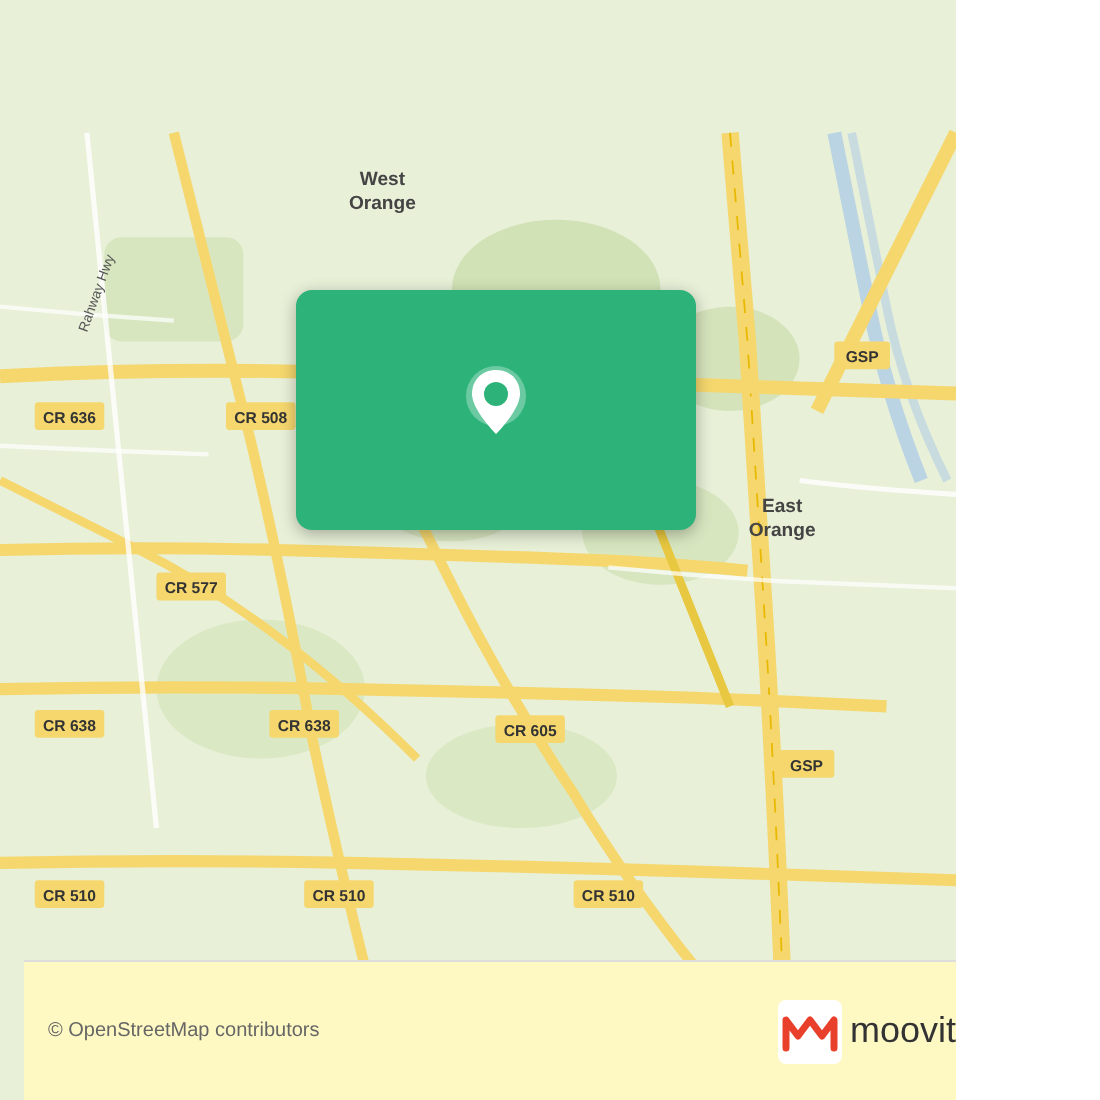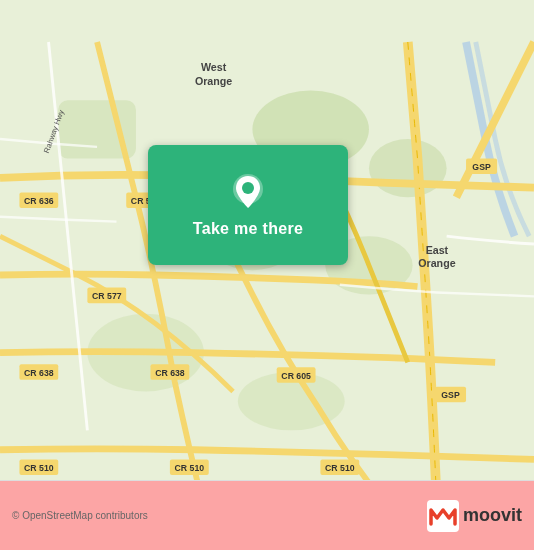--- a/index.html
+++ b/index.html
@@ -1,19 +1,19 @@
 <!DOCTYPE html>
 <html><head>
   <meta charset="utf-8">
   <style>
     * { margin: 0; padding: 0; box-sizing: border-box; }
     body { width: 550px; height: 550px; overflow: hidden; font-family: Arial, sans-serif; }
 
     #map-container {
-      width: 534px;
+      width: 478px;
       height: 550px;
       position: relative;
       background-color: #e8f0d8;
       overflow: hidden;
     }
 
     
     #map-svg {
       position: absolute;
       top: 0; left: 0;
@@ -48,23 +48,23 @@
       color: white;
       font-size: 16px;
       font-weight: 600;
       letter-spacing: 0.3px;
     }
 
     
     #bottom-bar {
       position: absolute;
       bottom: 0;
-      left: 0;
+      left: 12px;
       width: 100%;
-      background: #fca5a5;
+      background: #fef9c3;
       padding: 10px 12px 10px 12px;
       display: flex;
       align-items: center;
       justify-content: space-between;
       border-top: 1px solid #ddd;
       min-height: 70px;
     }
 
     #bottom-left {
       display: flex;
@@ -92,21 +92,21 @@
       flex-shrink: 0;
     }
 
     #moovit-logo .moovit-icon {
       width: 32px;
       height: 32px;
     }
 
     #moovit-logo .moovit-text {
       font-size: 18px;
-      font-weight: 700;
+      font-weight: 400;
       color: #333;
       text-align: right;
     }
   </style>
 </head>
 <body>
 
 <div id="map-container">
 
   <svg id="map-svg" viewBox="0 0 550 480" xmlns="http://www.w3.org/2000/svg">
@@ -188,21 +188,20 @@
     <text x="50" y="115" font-family="Arial" font-size="8" fill="#555" transform="rotate(-70, 50, 115)">Rahway Hwy</text>
   </svg>
 
   <button id="take-me-there-btn">
 
     <svg class="pin-icon" viewBox="0 0 40 40" xmlns="http://www.w3.org/2000/svg">
       <circle cx="20" cy="17" r="15" fill="white" opacity="0.3"></circle>
       <path d="M20 4 C13 4 8 9 8 16 C8 24 20 36 20 36 C20 36 32 24 32 16 C32 9 27 4 20 4Z" fill="white"></path>
       <circle cx="20" cy="16" r="6" fill="#2db37a"></circle>
     </svg>
-    <span class="btn-label">Take me there</span>
   </button>
 
   <div id="bottom-bar">
     <div id="bottom-left">
       <span id="osm-credit">© OpenStreetMap contributors</span>
     </div>
 
     <div id="moovit-logo">
 
       <svg class="moovit-icon" viewBox="0 0 32 32" xmlns="http://www.w3.org/2000/svg">

